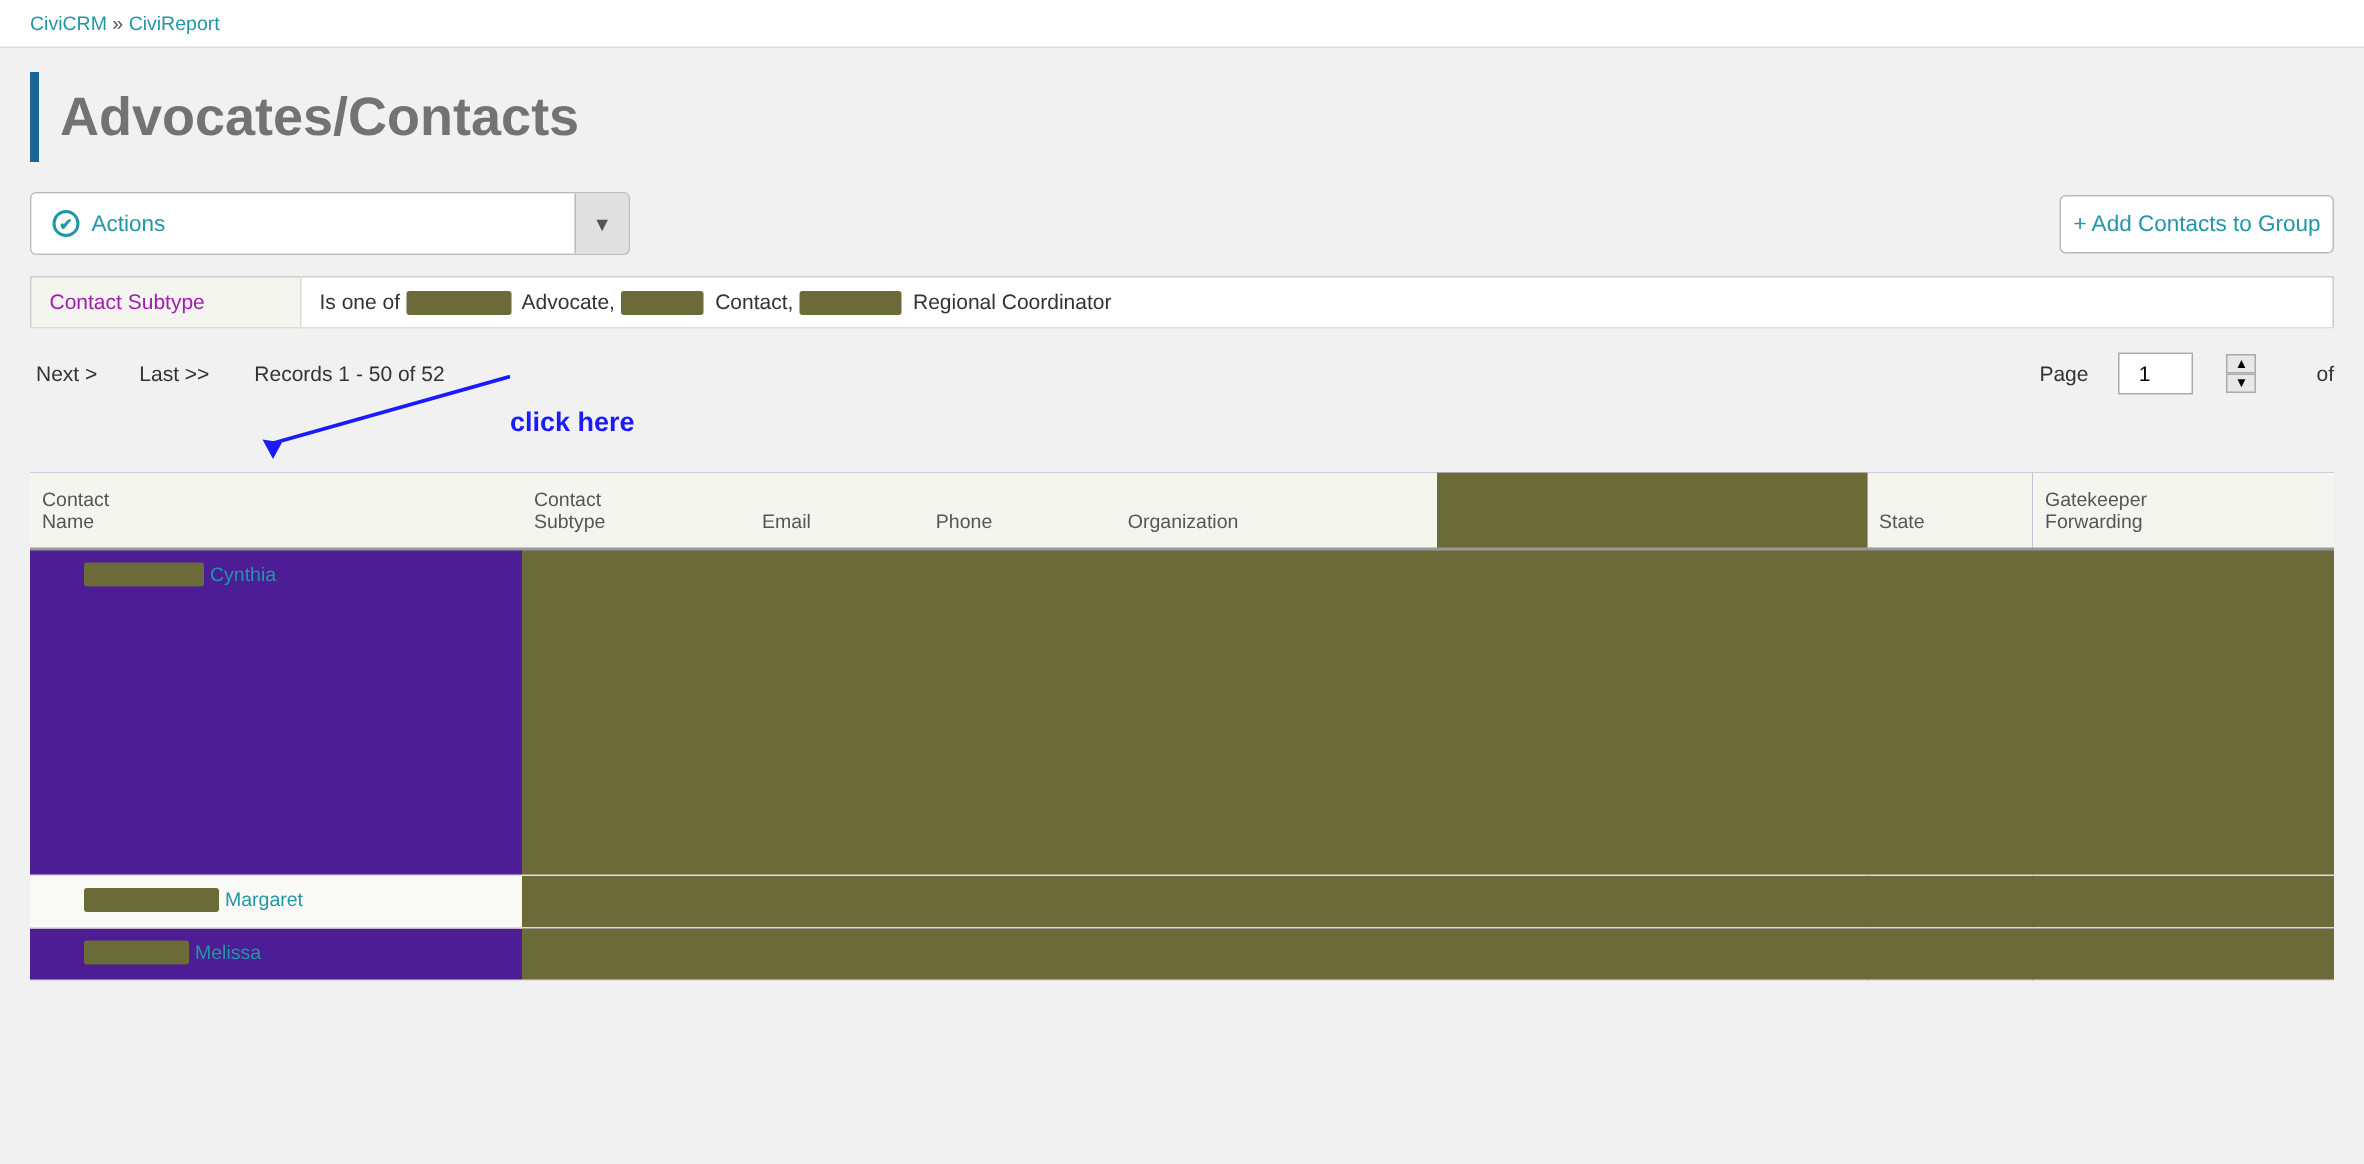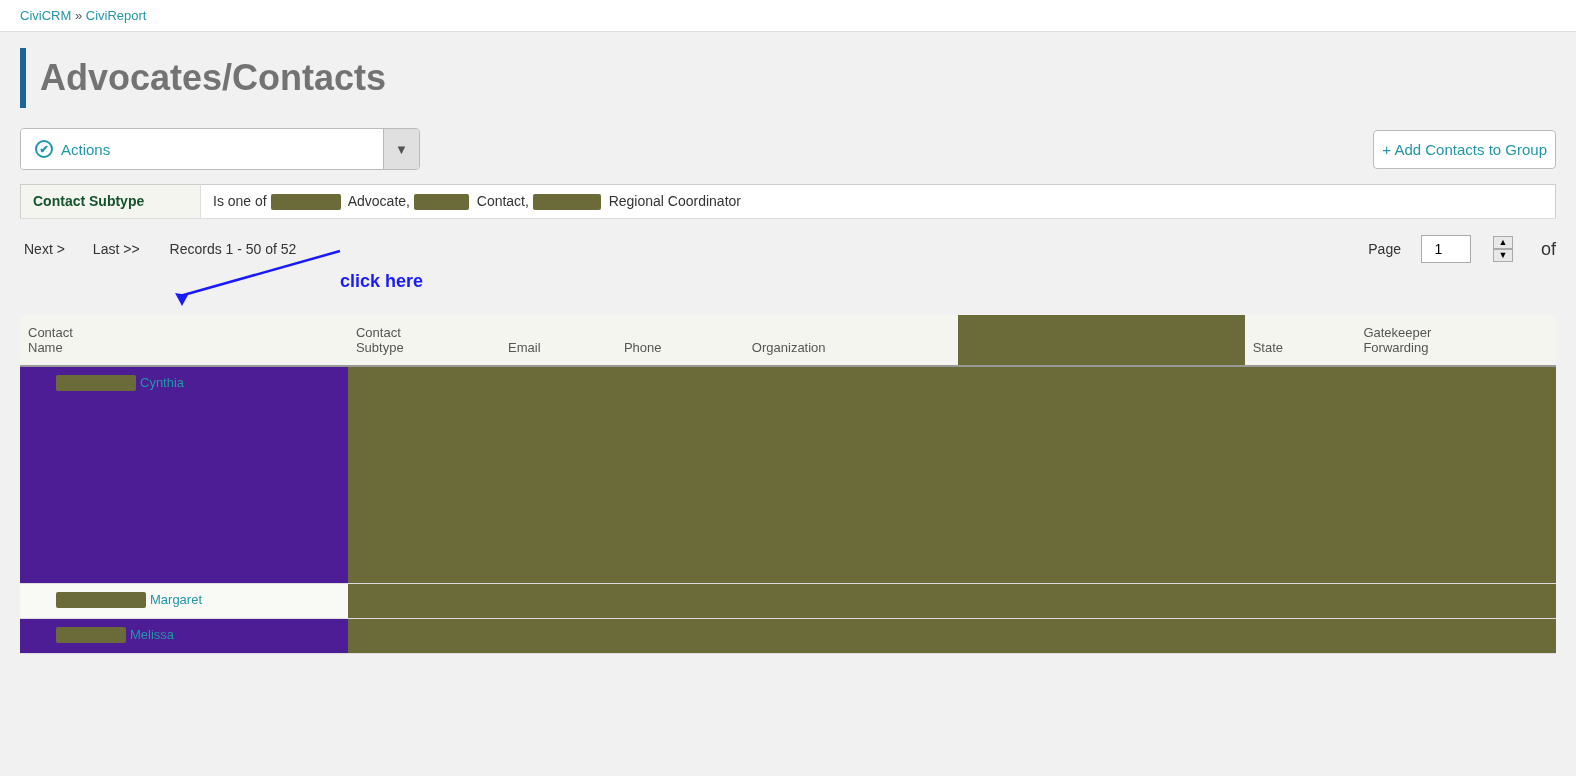--- a/index.html
+++ b/index.html
@@ -110,22 +110,22 @@
       margin-bottom: 16px;
       border: 1px solid #ccc;
     }
     .filter-table td {
       padding: 8px 12px;
       border-bottom: 1px solid #ddd;
       vertical-align: top;
     }
     .filter-table td:first-child {
       background: #f5f5f0;
-      font-weight: bold;
-      color: #14532d;
+      font-weight: normal;
+      color: #a21caf;
       width: 180px;
       border-right: 1px solid #ddd;
     }
     .filter-label-redact {
       display: inline-block;
       background: #6b6b3a;
       color: #6b6b3a;
       height: 16px;
       border-radius: 2px;
       vertical-align: middle;
@@ -173,23 +173,23 @@
       background: #e8e8e8;
       border: 1px solid #aaa;
       width: 20px;
       height: 13px;
       font-size: 9px;
       cursor: pointer;
       padding: 0;
       line-height: 1;
     }
     .of-label {
-      font-size: 18px;
-      color: #333;
-      margin-left: 8px;
+      font-size: 14px;
+      color: #333;
+      margin-left: 20px;
     }
     .data-table {
       width: 100%;
       border-collapse: collapse;
       background: #4c1d95;
     }
     .data-table th {
       background: #f5f5f0;
       padding: 10px 8px;
       text-align: left;

